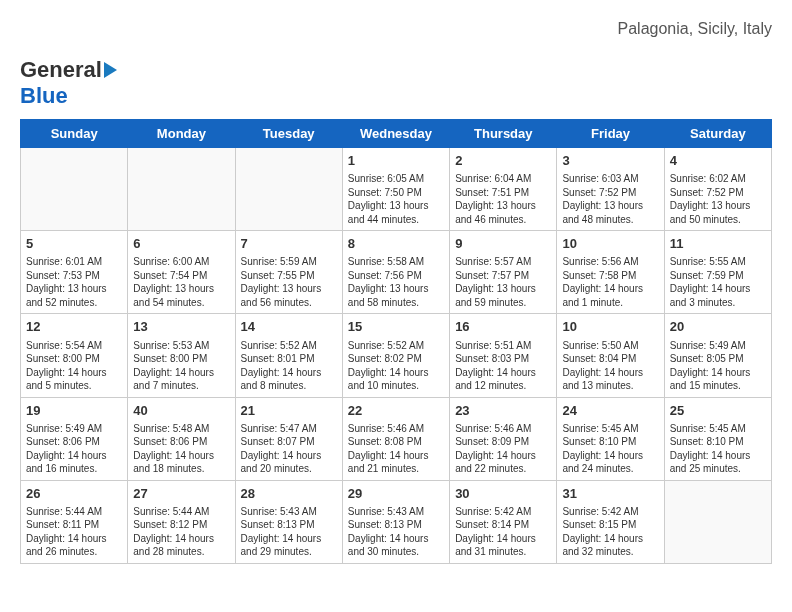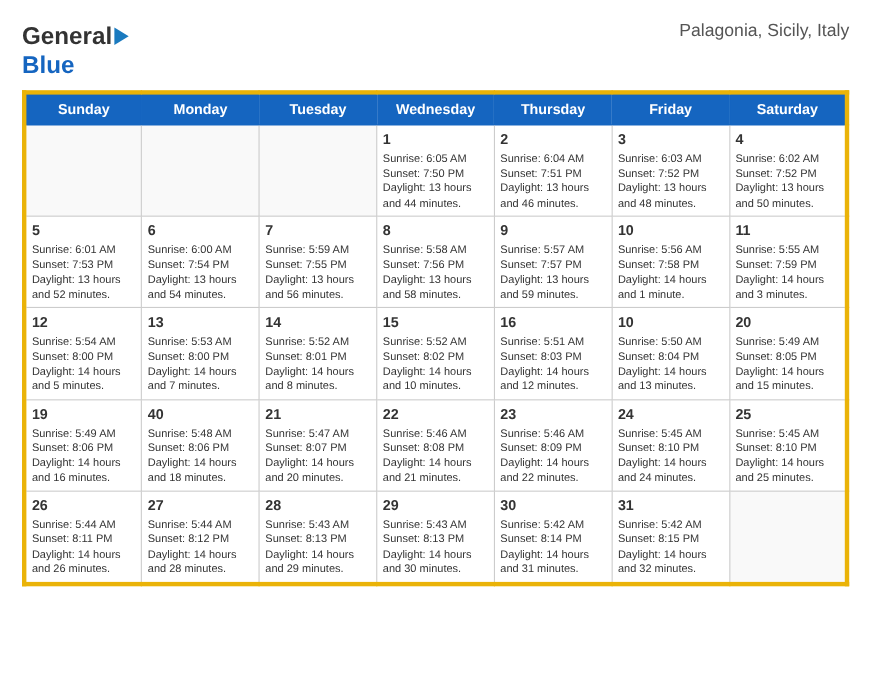--- a/index.html
+++ b/index.html
@@ -25,21 +25,21 @@
       color: #333;
     }
     .subtitle {
       font-size: 16px;
       color: #555;
       text-align: right;
     }
     .calendar {
       width: 100%;
       border-collapse: collapse;
-      border: 4px solid #eab308;
+      border: 1px solid #eab308;
     }
     .calendar th {
       background: #1565c0;
       color: #fff;
       text-align: center;
       padding: 6px 4px;
       font-size: 13px;
       border: 1px solid #1565c0;
     }
     .calendar td {
@@ -63,20 +63,21 @@
       margin-bottom: 2px;
     }
     .day-info {
       font-size: 10px;
       color: #333;
       line-height: 1.35;
     }
     .logo-container {
       display: flex;
       align-items: center;
+      margin-top: 37px;
     }
     .logo-g {
       font-size: 22px;
       font-weight: bold;
       color: #333;
     }
     .logo-b {
       font-size: 22px;
       font-weight: bold;
       color: #1565c0;

